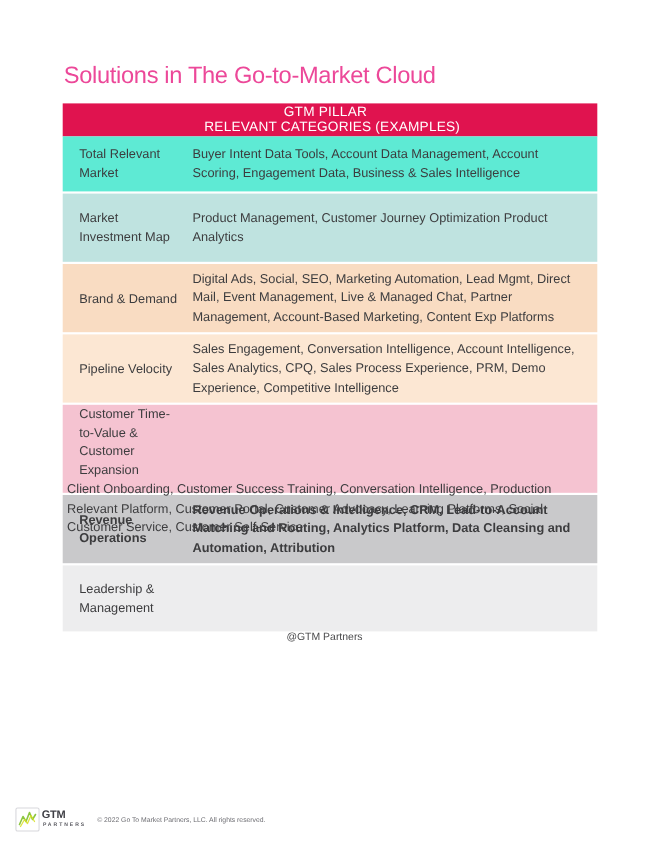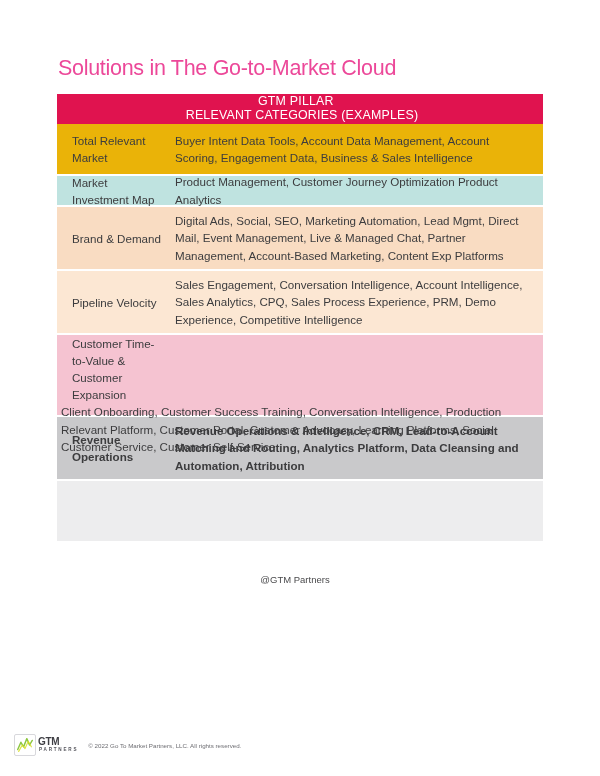--- a/index.html
+++ b/index.html
@@ -91,30 +91,30 @@
     box-sizing: border-box;
     padding: 0 14px 0 4px;
     font-size: 11.6px;
     line-height: 17.5px;
     color: #3c3c3e;
     display: flex;
     align-items: center;
   }
 
   
-  .c-teal     { background: #eab308; }
+  .c-teal     { background: #5eead4; }
   .c-teal2    { background: #BFE3E0; }
   .c-peach    { background: #F9DCC2; }
   .c-peach2   { background: #FCE7D3; }
   .c-pink     { background: #F5C3D1; flex-direction: column; }
   .c-gray     { background: #C9C9CB; }
   .c-gray2    { background: #EDEDEE; }
 
   .row-h1 { height: 50px; }
-  .row-h2 { height: 29px; }
+  .row-h2 { height: 62px; }
   .row-h3 { height: 62px; }
   .row-h4 { height: 62px; }
   .row-h5 { height: 80px; }
   .row-h6 { height: 62px; font-weight: bold; }
   .row-h7 { height: 60px; }
 
   
   .attribution {
     position: absolute;
     left: 57px;
@@ -220,20 +220,21 @@
       <div class="cell-pillar">Customer Time-to-Value &amp; Customer Expansion</div>
       <div class="cell-categories">Client Onboarding, Customer Success Training, Conversation Intelligence, Production Relevant Platform, Customer Portal, Customer Advocacy, Learning Platforms, Social Customer Service, Customer Self-Service</div>
     </div>
 
     <div class="row row-h6 c-gray">
       <div class="cell-pillar">Revenue Operations</div>
       <div class="cell-categories">Revenue Operations &amp; Intelligence, CRM, Lead-to-Account Matching and Routing, Analytics Platform, Data Cleansing and Automation, Attribution</div>
     </div>
 
     <div class="row row-h7 c-gray2">
+      <div class="cell-pillar">Leadership &amp; Management</div>
     </div>
 
   </div>
 
   <div class="attribution">@GTM Partners</div>
 
   <div class="footer">
     <div class="footer-inner">
       <div class="logo">
         <svg class="logo-mark" viewBox="0 0 22 22">

